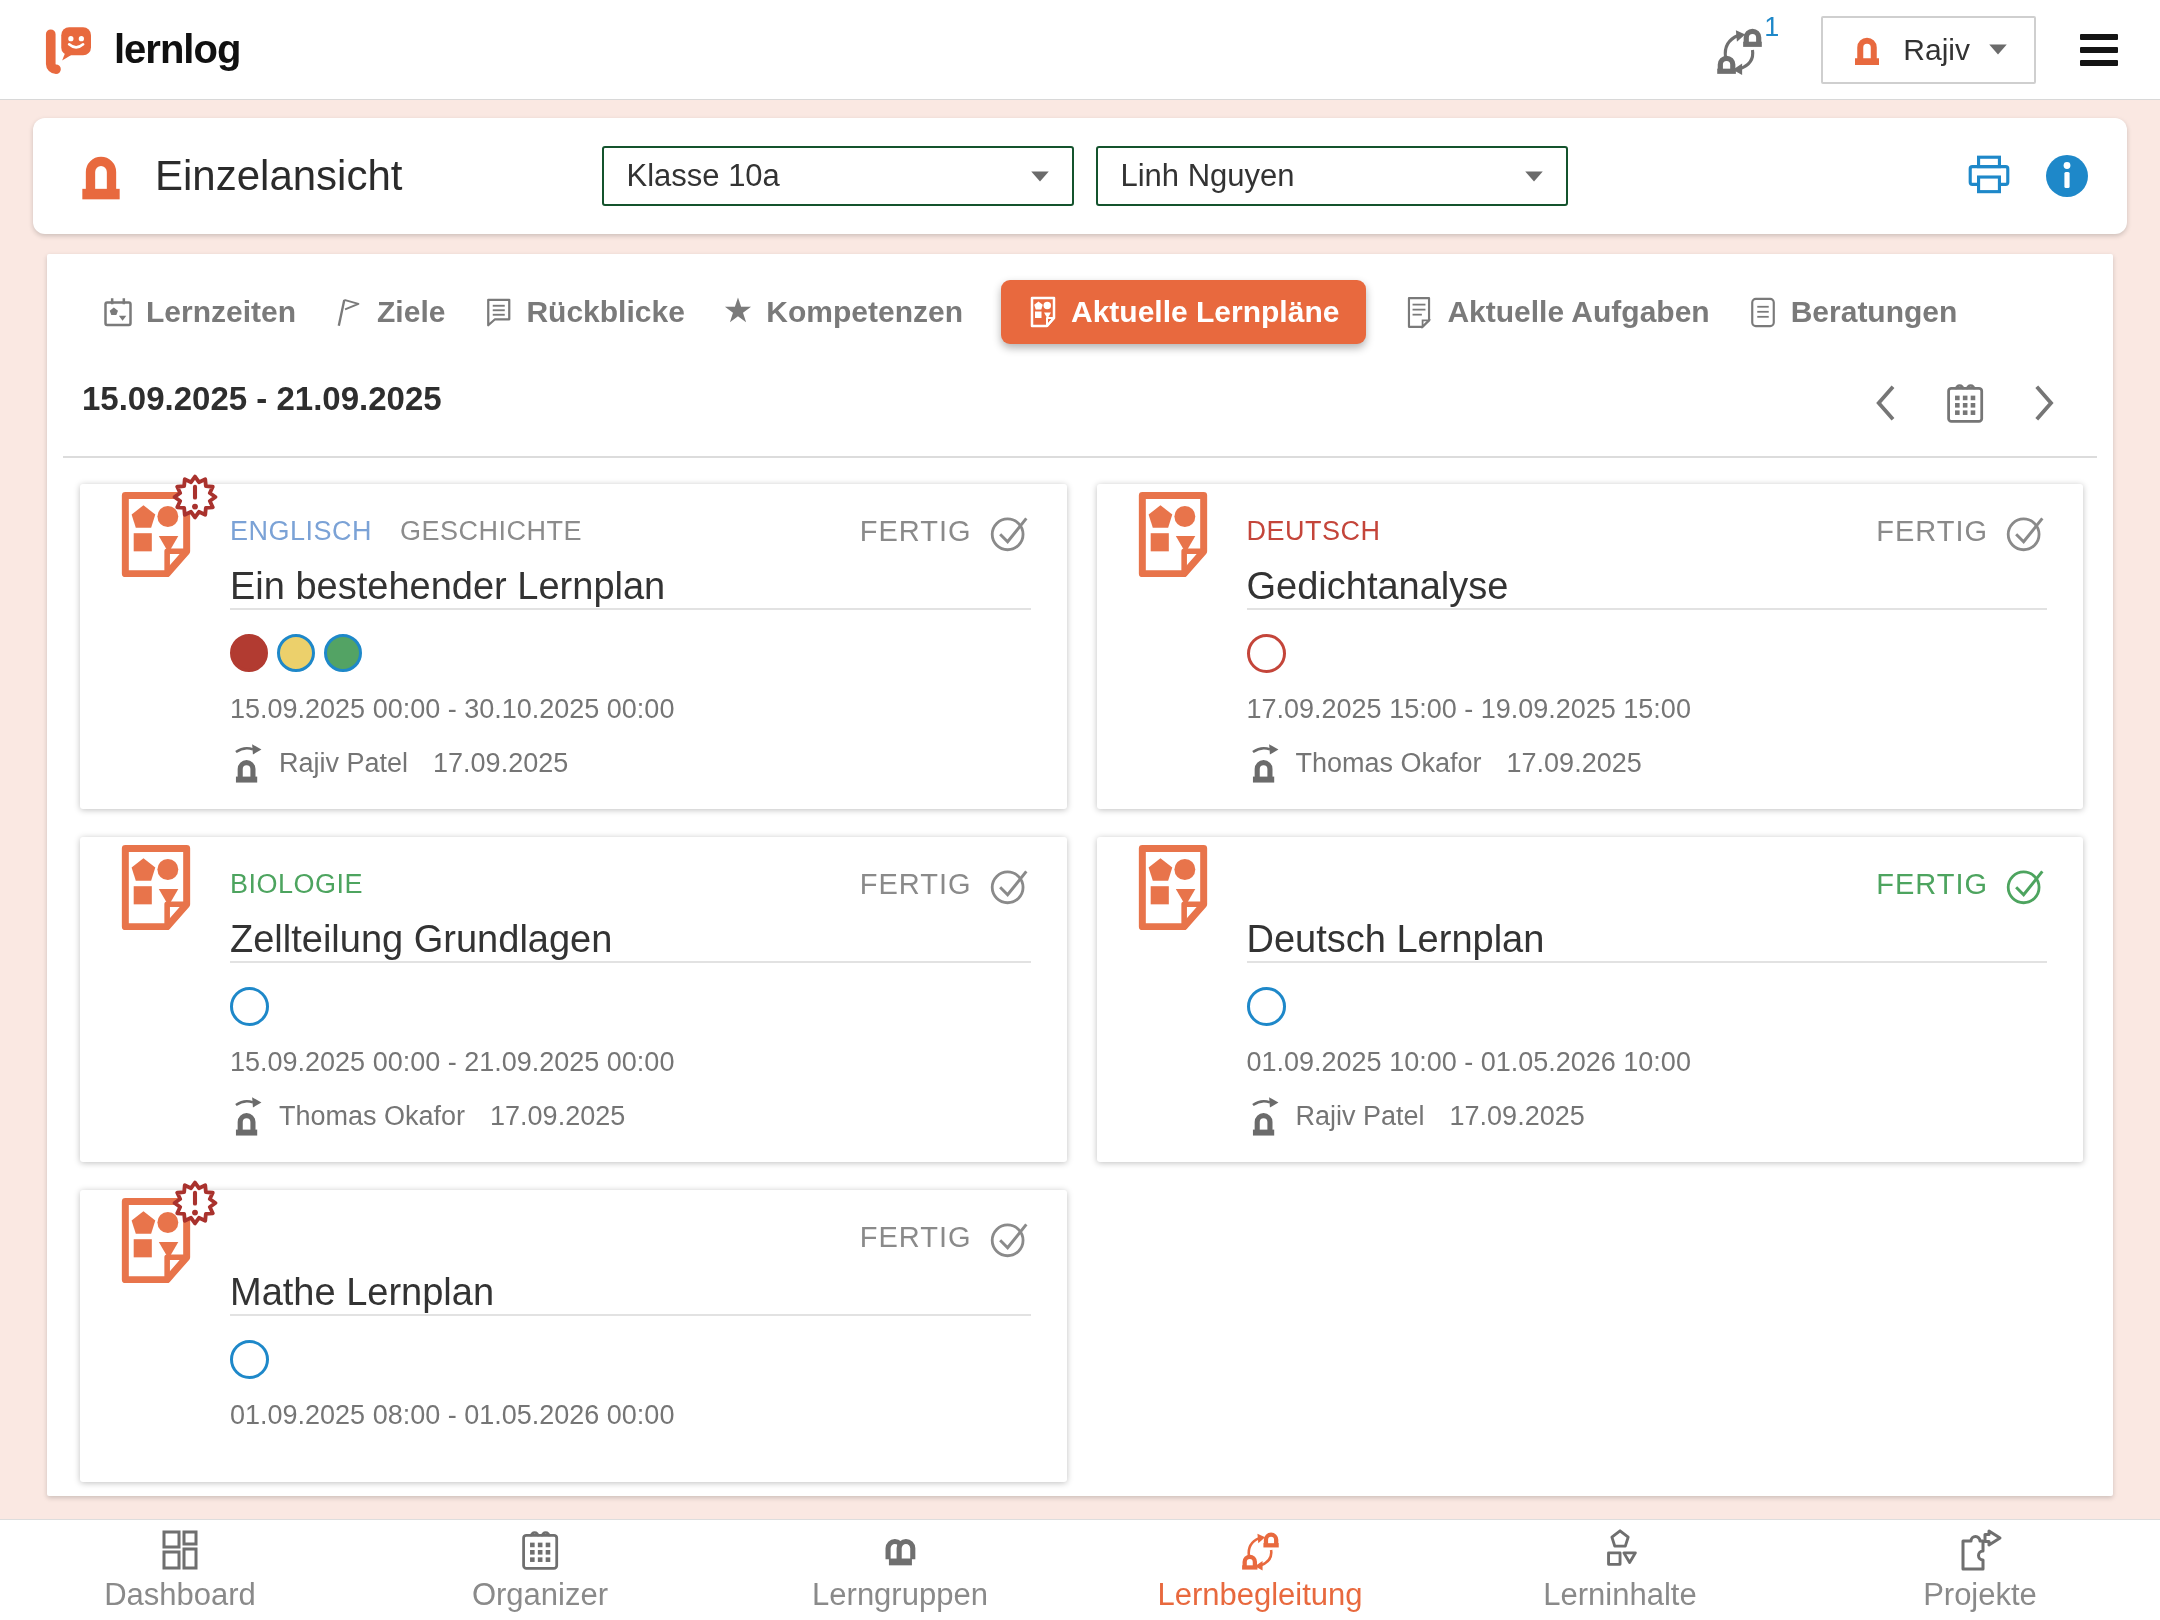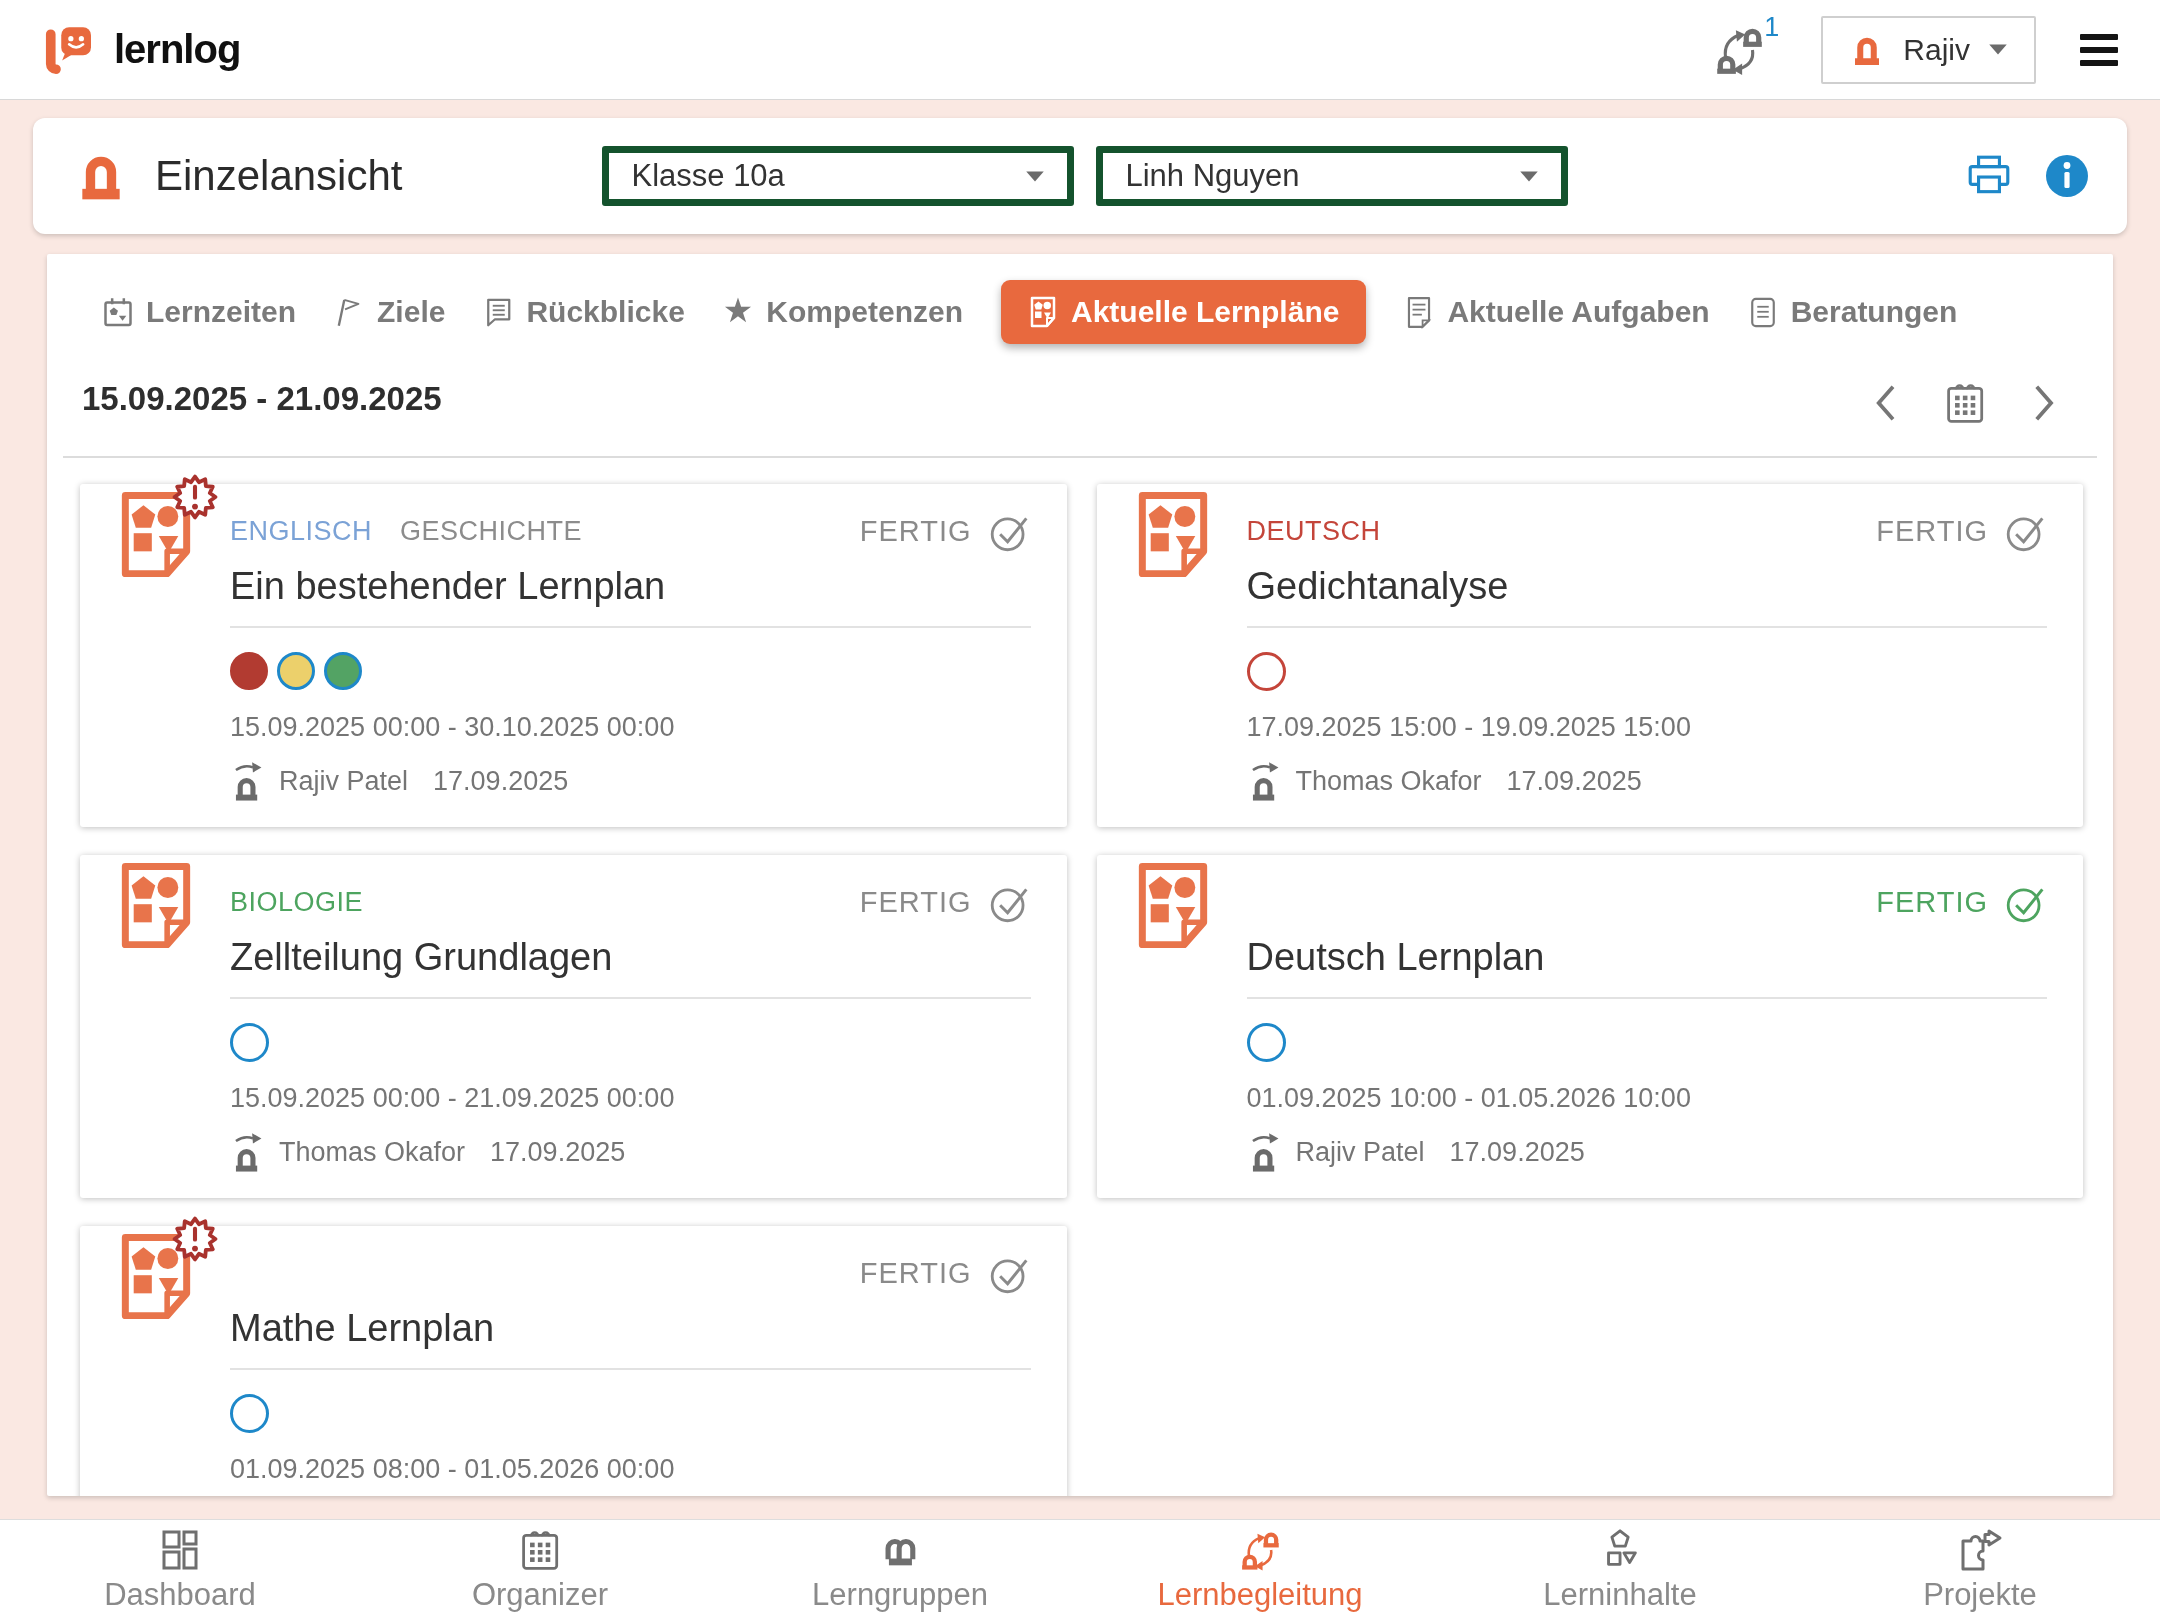--- a/index.html
+++ b/index.html
@@ -38,21 +38,21 @@
   .subheader{
     margin:18px 33px 0;background:#fff;height:116px;border-radius:12px;
     box-shadow:0 2px 5px rgba(0,0,0,.18);display:flex;align-items:center;
     padding:0 36px;box-sizing:border-box;
   }
   .subheader .picon{color:#E8693E;margin-left:4px}
   .subheader .picon svg{width:56px;height:60px}
   .page-title{font-size:42px;color:#2b2b2b;margin-left:26px;font-weight:400}
   .selects{display:flex;gap:22px;margin-left:200px}
   .select{
-    width:472px;height:60px;border:7px solid #14532d;border-radius:3px;background:#fff;
+    width:472px;height:60px;border:2px solid #14532d;border-radius:3px;background:#fff;
     display:flex;align-items:center;justify-content:space-between;
     padding:0 22px;box-sizing:border-box;font-size:31px;color:#333;cursor:pointer;
   }
   .sub-actions{margin-left:auto;display:flex;align-items:center;gap:30px}
   .icon-btn{cursor:pointer;color:#1E88C9}
   .icon-btn svg{width:48px;height:46px}
   
   .main-card{
     margin:20px 47px 0;background:#fff;height:1242px;border-radius:2px;
     box-shadow:0 2px 5px rgba(0,0,0,.18);box-sizing:border-box;overflow:hidden;
@@ -90,21 +90,21 @@
   .doc svg{width:84px;height:92px}
   .badge{position:absolute;top:-16px;right:-14px;color:#A9322D}
   .badge svg{width:46px;height:46px}
   .card-head{display:flex;align-items:center;justify-content:space-between;min-height:42px}
   .subjects{display:flex;gap:28px;font-size:27px;letter-spacing:.5px}
   .status{display:flex;align-items:center;gap:16px}
   .status-label{font-size:29px;letter-spacing:1px}
   .check svg{width:43px;height:43px}
   .card-title{
     font-size:38px;font-weight:400;color:#333;margin:12px 0 0;
-    padding-bottom:18px;border-bottom:2px solid #e2e2e2;
+    border-bottom:2px solid #e2e2e2;
   }
   .dots{display:flex;gap:9px;margin-top:24px;height:38px;align-items:center}
   .dot{width:32px;height:32px;border-radius:50%;border:3px solid transparent}
   .dot.hollow{width:33px;height:33px}
   .period{margin-top:22px;font-size:27px;color:#757575}
   .author{margin-top:18px;display:flex;align-items:center;gap:15px;font-size:27px;color:#757575}
   .author-icon{color:#6b6b6b}
   .author-icon svg{width:34px;height:40px}
   .author-date{margin-left:10px}
   

